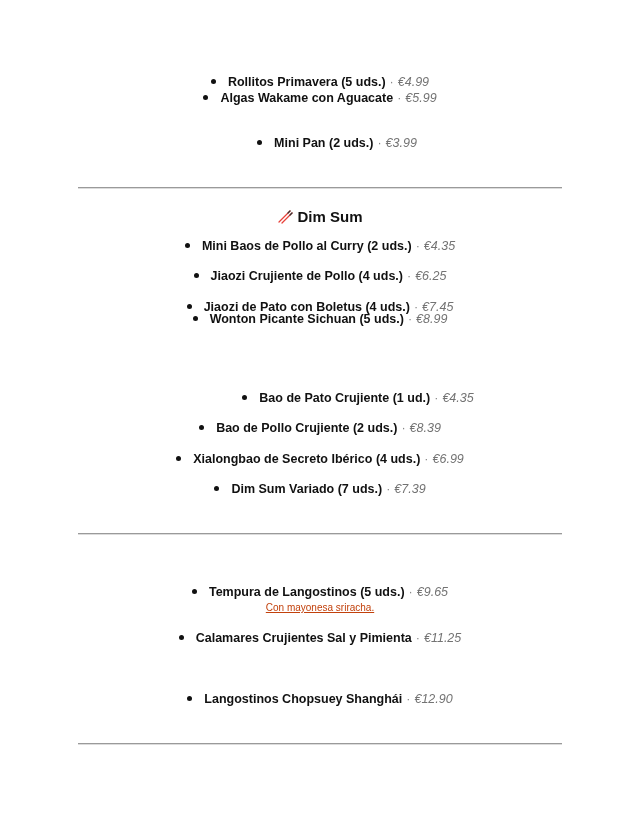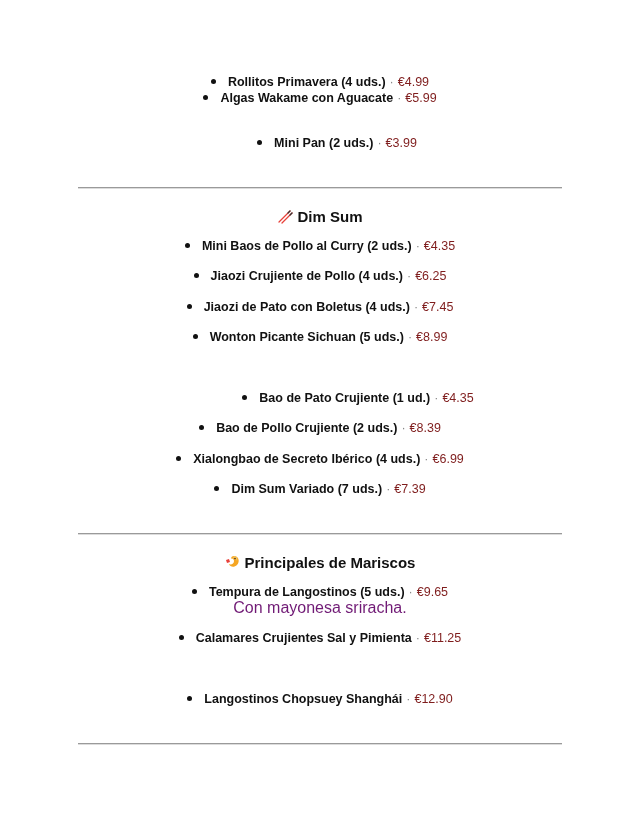--- a/index.html
+++ b/index.html
@@ -42,29 +42,31 @@
       top: -1px;
     }
     .item .name {
       font-weight: bold;
     }
     .item .sep {
       color: #888;
       margin: 0 4px;
     }
     .item .price {
-      color: #7f1d1d;
+      font-style: italic;
+      color: #737373;
       text-align: center;
     }
     .item .desc {
       display: block;
-      font-size: 16px;
-      color: #701a75;
+      font-size: 10px;
+      color: #c2410c;
       margin-top: 0px;
       line-height: 15px;
+      text-decoration: underline;
     }
     .rule {
       position: absolute;
       left: 78px;
       width: 484px;
       height: 0;
       border-top: 1px solid #9a9a9a;
       border-bottom: 1px solid #dcdcdc;
     }
     .heading {
@@ -85,21 +87,21 @@
       position: relative;
       top: -2px;
     }
   </style>
 </head>
 <body>
 
 <div class="page">
 
   <div class="item" style="top:74px;">
-    <span class="bullet"></span><span class="name">Rollitos Primavera (4 uds.)</span><span class="sep">·</span><span class="price">€4.99</span>
+    <span class="bullet"></span><span class="name">Rollitos Primavera (5 uds.)</span><span class="sep">·</span><span class="price">€4.99</span>
   </div>
   <div class="item" style="top:90px;">
     <span class="bullet"></span><span class="name">Algas Wakame con Aguacate</span><span class="sep">·</span><span class="price">€5.99</span>
   </div>
   <div class="item" style="top:135px;padding-left:17px;">
     <span class="bullet"></span><span class="name">Mini Pan (2 uds.)</span><span class="sep">·</span><span class="price">€3.99</span>
   </div>
 
   <div class="rule" style="top:187px;"></div>
 
@@ -116,48 +118,38 @@
 
   <div class="item" style="top:238px;">
     <span class="bullet"></span><span class="name">Mini Baos de Pollo al Curry (2 uds.)</span><span class="sep">·</span><span class="price">€4.35</span>
   </div>
   <div class="item" style="top:268px;">
     <span class="bullet"></span><span class="name">Jiaozi Crujiente de Pollo (4 uds.)</span><span class="sep">·</span><span class="price">€6.25</span>
   </div>
   <div class="item" style="top:299px;">
     <span class="bullet"></span><span class="name">Jiaozi de Pato con Boletus (4 uds.)</span><span class="sep">·</span><span class="price">€7.45</span>
   </div>
-  <div class="item" style="top:329px;">
+  <div class="item" style="top:311px;">
     <span class="bullet"></span><span class="name">Wonton Picante Sichuan (5 uds.)</span><span class="sep">·</span><span class="price">€8.99</span>
   </div>
   <div class="item" style="top:390px;padding-left:38px;">
     <span class="bullet"></span><span class="name">Bao de Pato Crujiente (1 ud.)</span><span class="sep">·</span><span class="price">€4.35</span>
   </div>
   <div class="item" style="top:420px;">
     <span class="bullet"></span><span class="name">Bao de Pollo Crujiente (2 uds.)</span><span class="sep">·</span><span class="price">€8.39</span>
   </div>
   <div class="item" style="top:451px;">
     <span class="bullet"></span><span class="name">Xialongbao de Secreto Ibérico (4 uds.)</span><span class="sep">·</span><span class="price">€6.99</span>
   </div>
   <div class="item" style="top:481px;">
     <span class="bullet"></span><span class="name">Dim Sum Variado (7 uds.)</span><span class="sep">·</span><span class="price">€7.39</span>
   </div>
 
   <div class="rule" style="top:533px;"></div>
 
-  <div class="heading" style="top:553px;">
-    <span class="icon">
-      <svg width="16" height="16" viewBox="0 0 16 16">
-        <path d="M9 2 C14 2 15 8 12 11 C9 14 5 13 4 10 C6 11 9 10 9 7 C9 5 7 4 6 5 C6 3 7 2 9 2 Z" fill="#f5a623"></path>
-        <path d="M9 2 C12 2 13 5 12 7 C11 5 10 4 8 4 Z" fill="#f7c35a"></path>
-        <path d="M1 6 L4 5 L5 8 L2 9 Z" fill="#e8413a"></path>
-        <circle cx="10" cy="4.5" r="0.8" fill="#333"></circle>
-      </svg>
-    </span><span>Principales de Mariscos</span>
-  </div>
 
   <div class="item" style="top:584px;">
     <span class="bullet"></span><span class="name">Tempura de Langostinos (5 uds.)</span><span class="sep">·</span><span class="price">€9.65</span>
     <span class="desc">Con mayonesa sriracha.</span>
   </div>
   <div class="item" style="top:630px;">
     <span class="bullet"></span><span class="name">Calamares Crujientes Sal y Pimienta</span><span class="sep">·</span><span class="price">€11.25</span>
   </div>
   <div class="item" style="top:691px;">
     <span class="bullet"></span><span class="name">Langostinos Chopsuey Shanghái</span><span class="sep">·</span><span class="price">€12.90</span>

